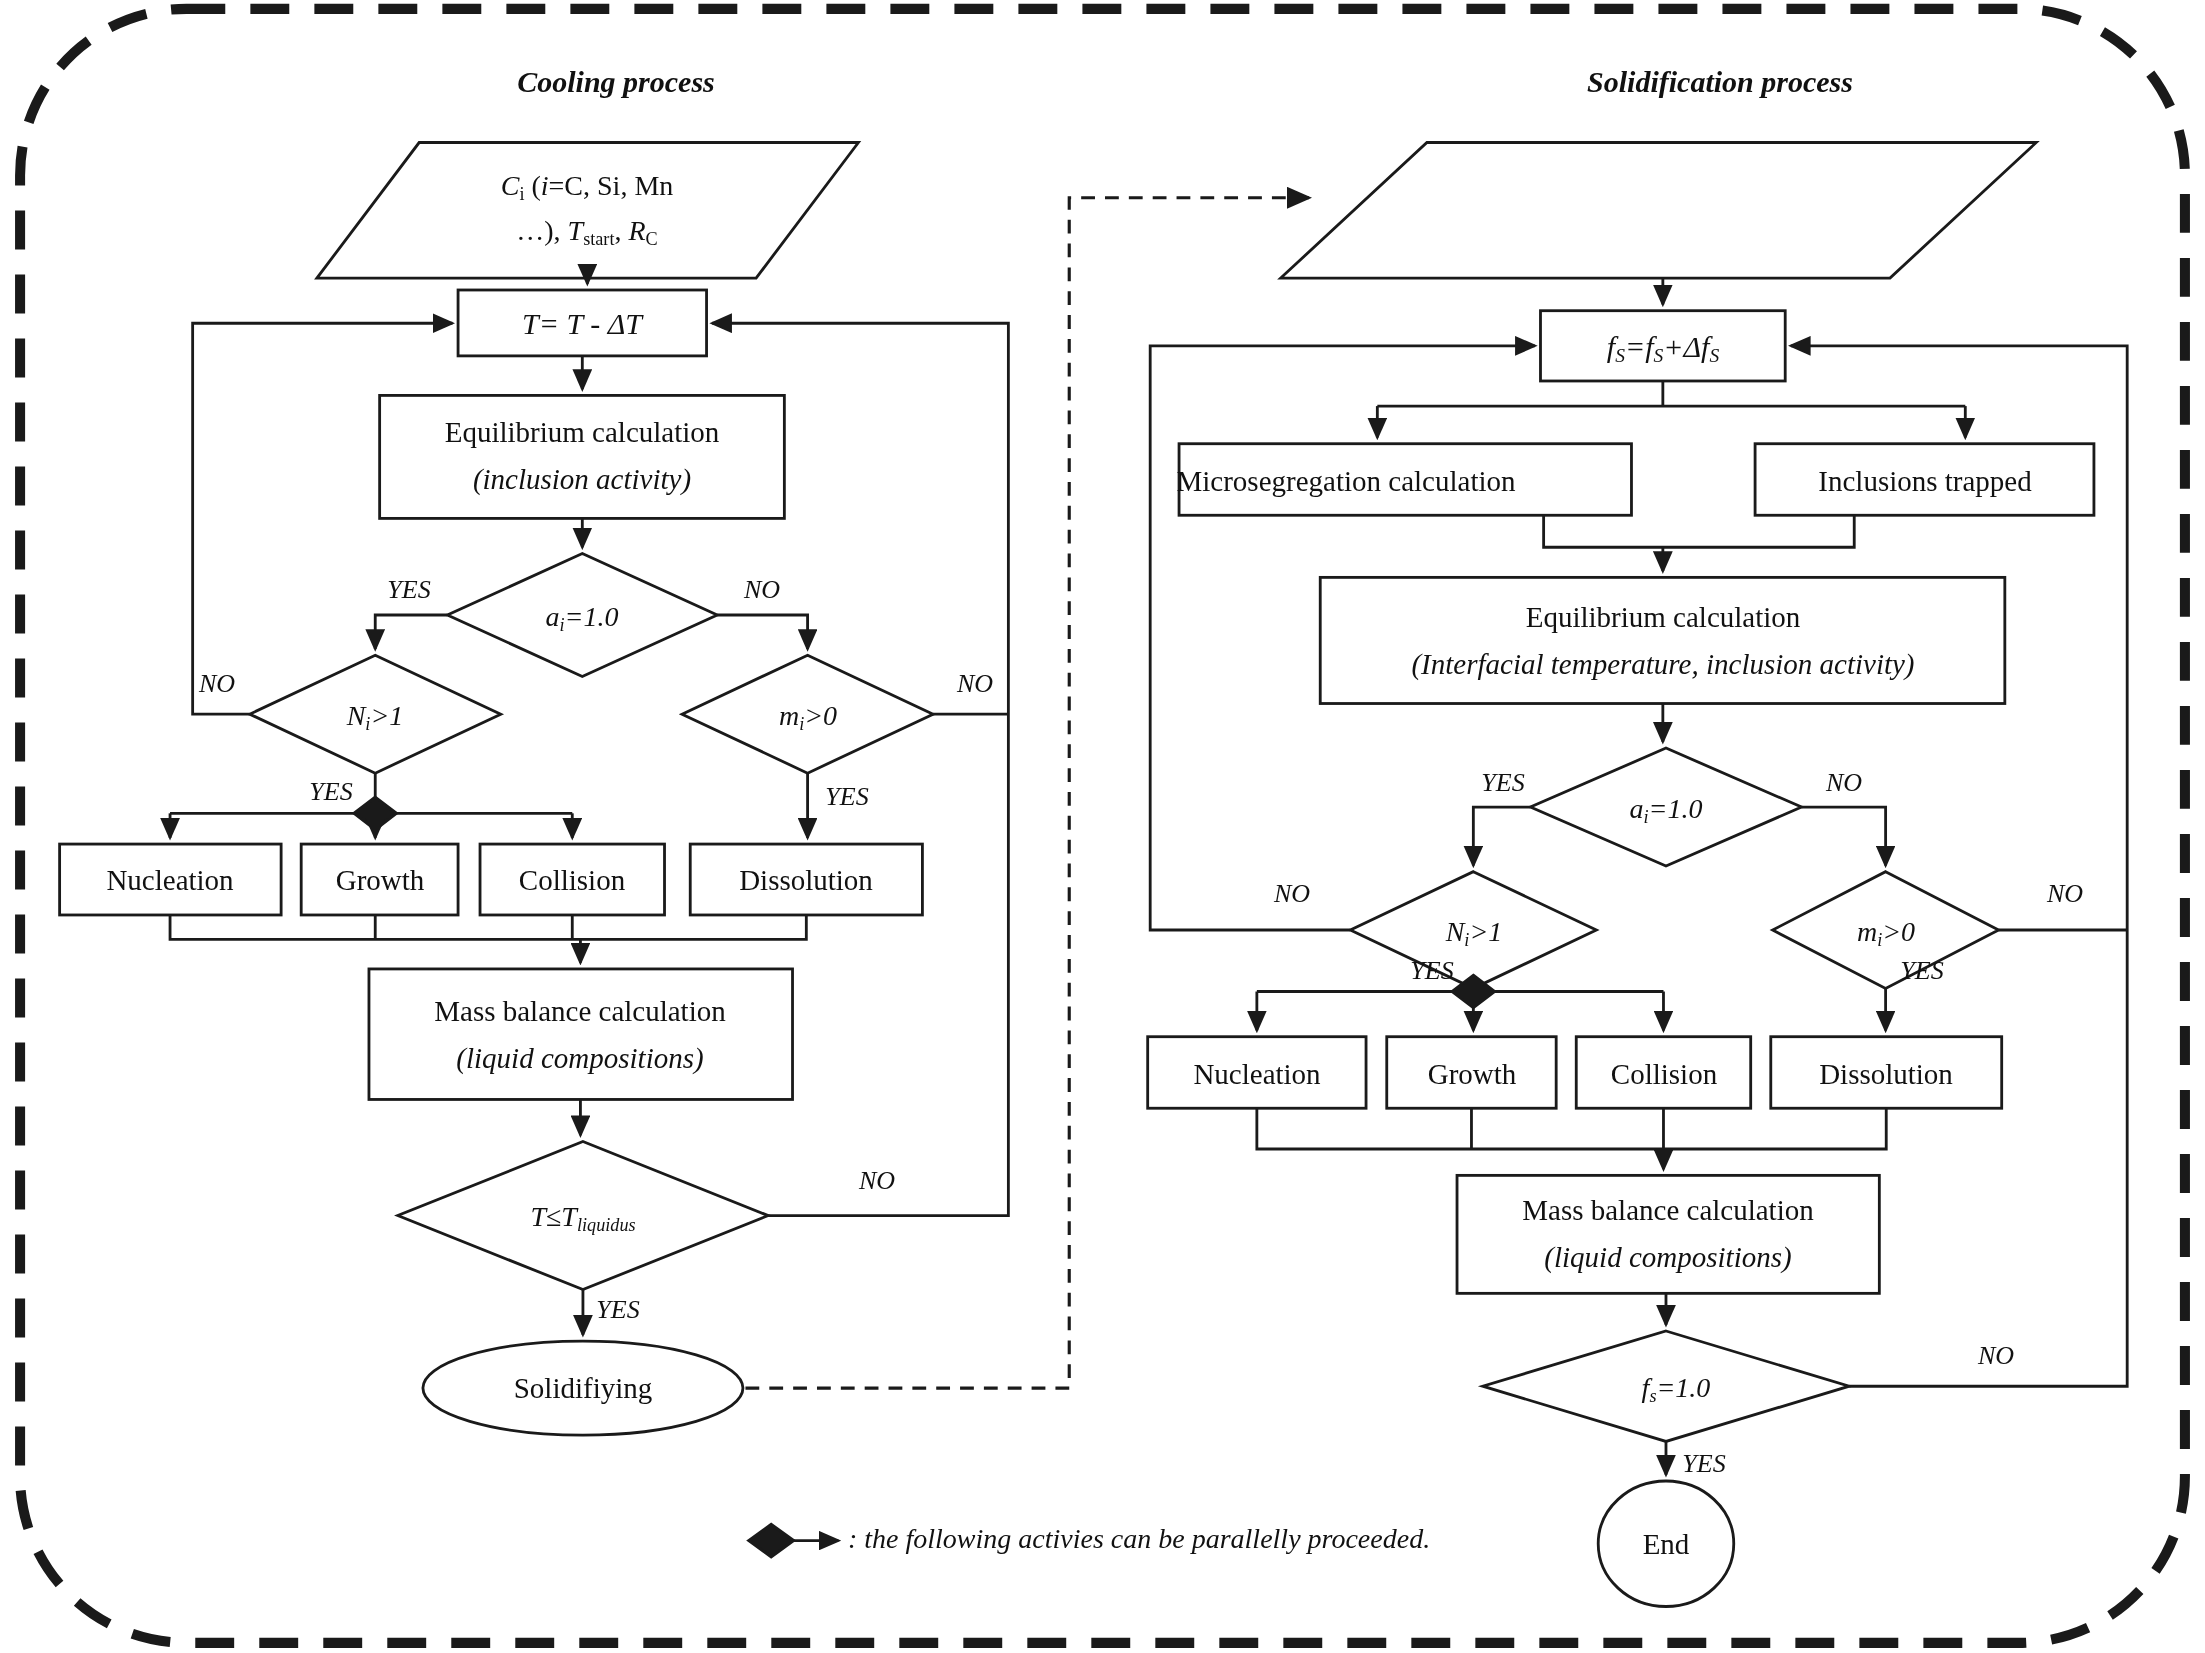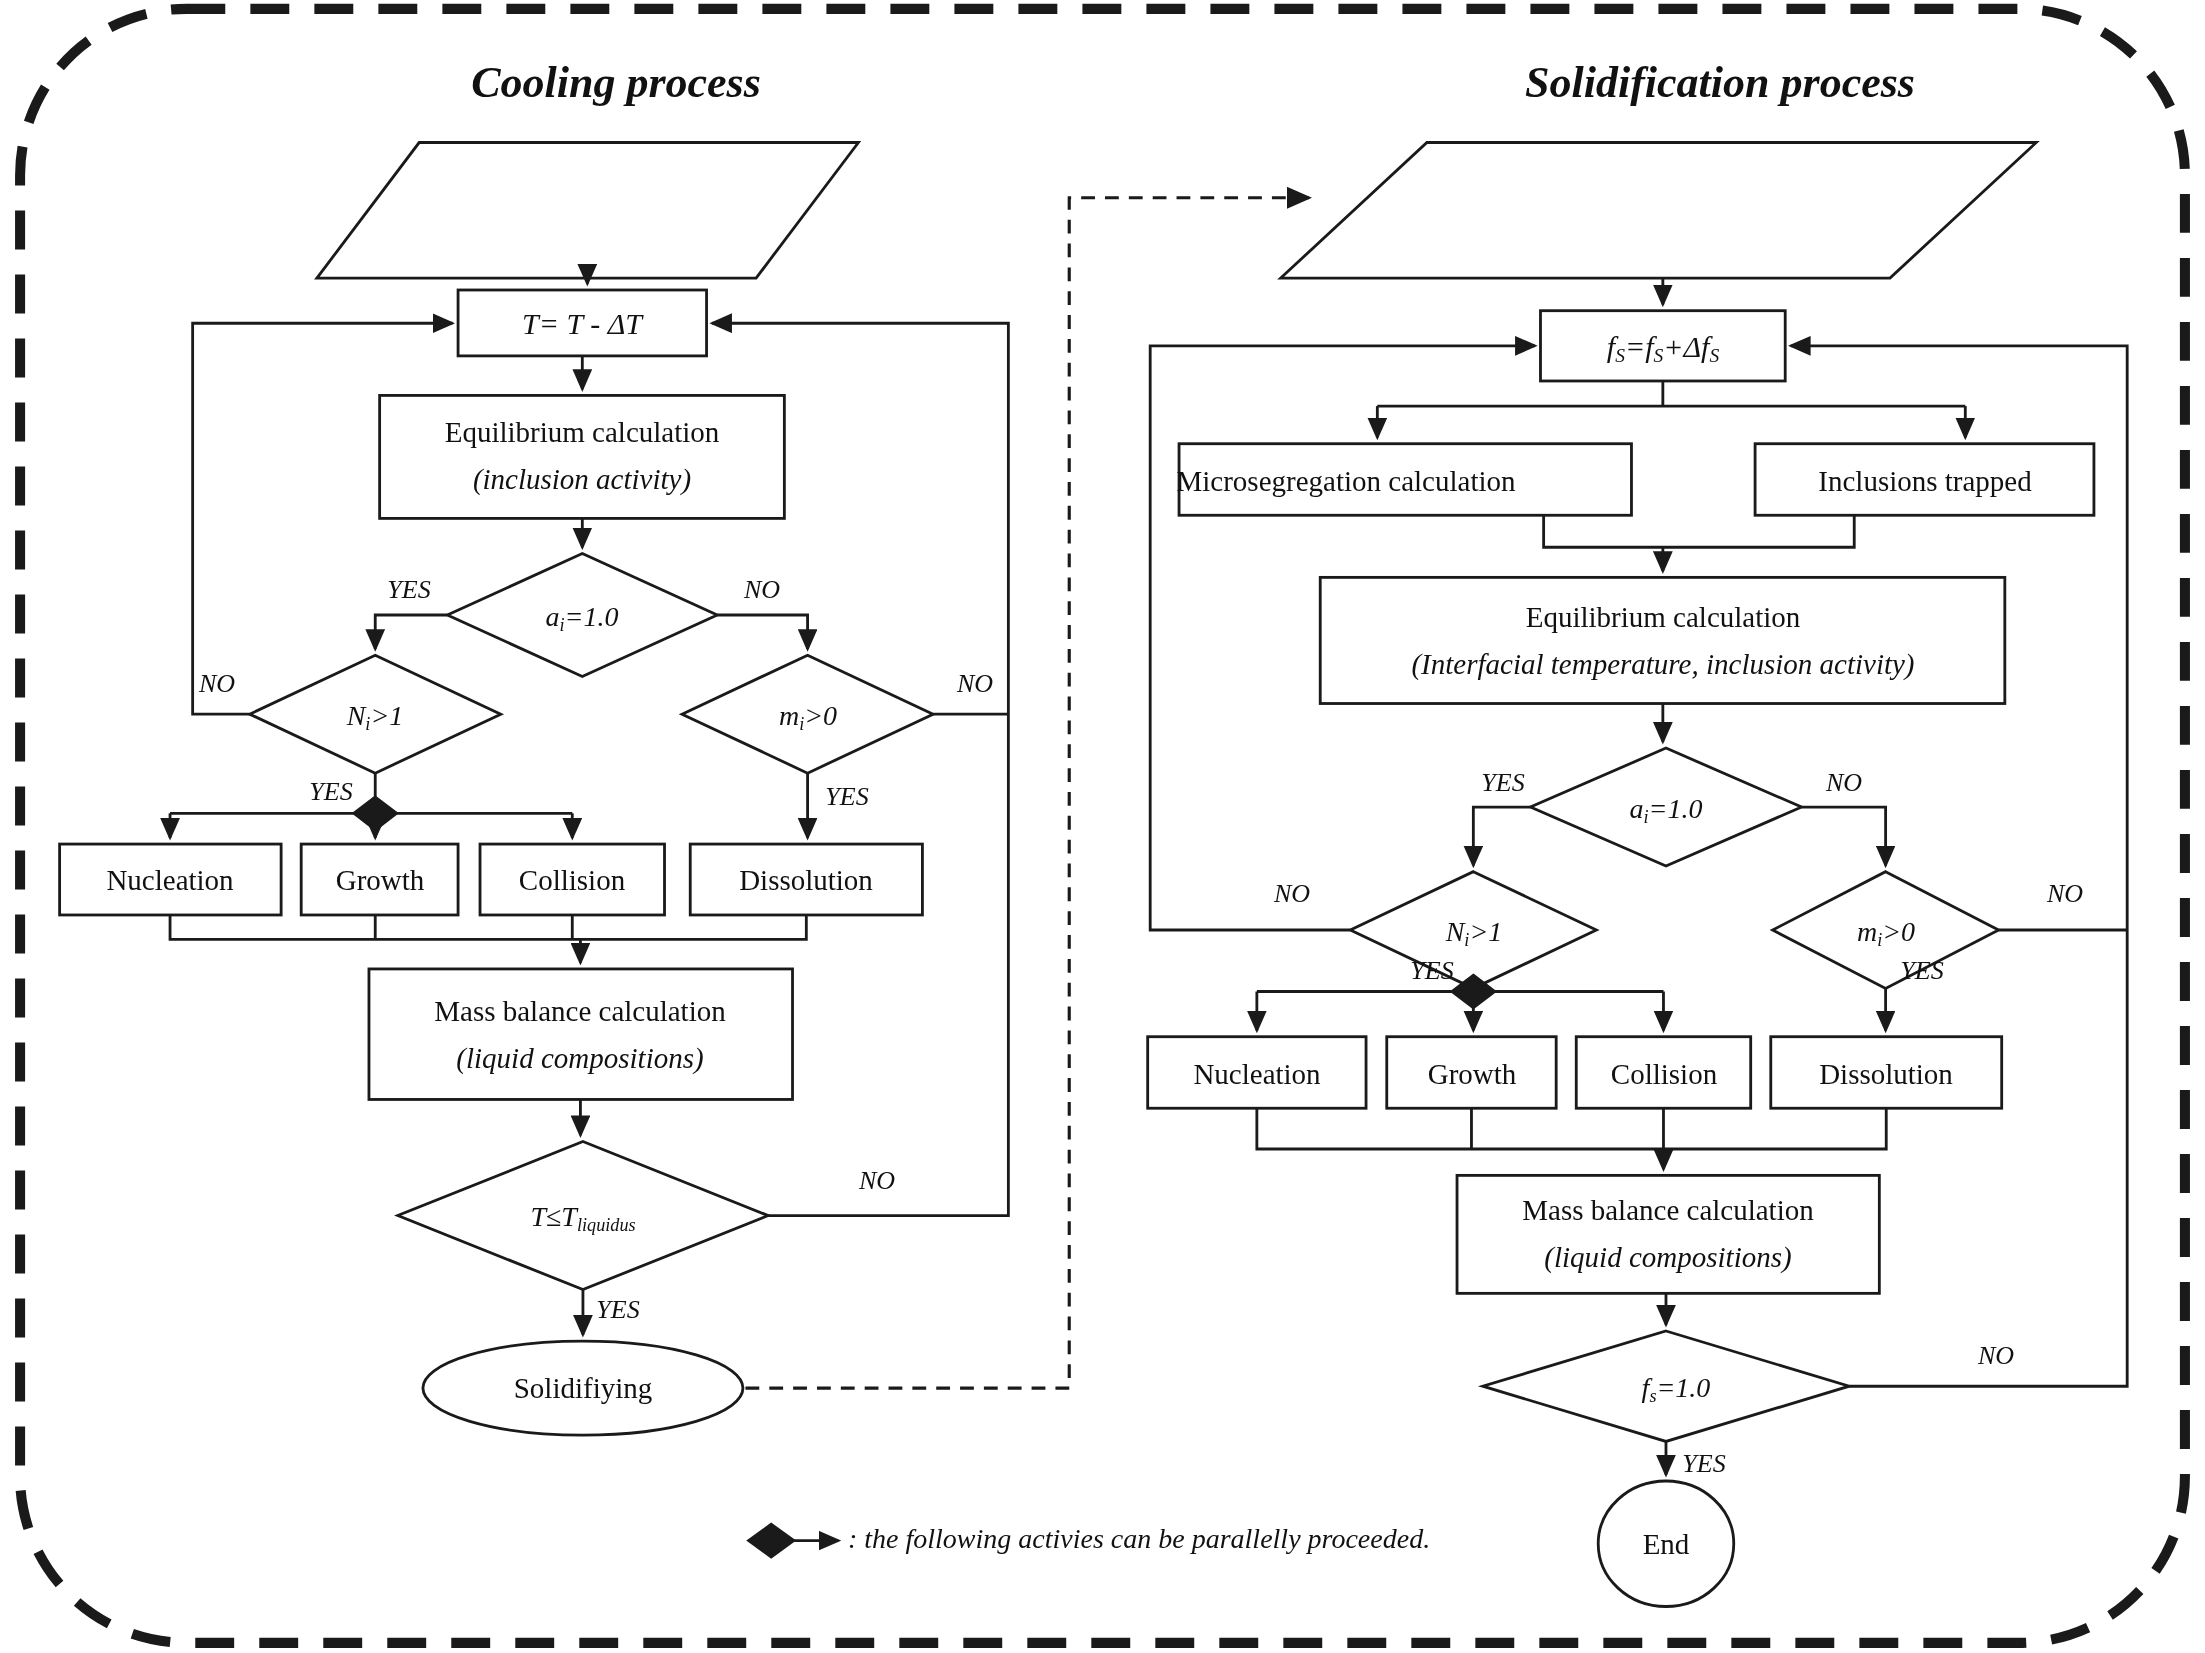--- a/index.html
+++ b/index.html
@@ -4,21 +4,21 @@
 <style>
   html,body{margin:0;padding:0;background:#fff;}
   #stage{position:relative;width:2205px;height:1653px;background:#fff;overflow:hidden;
          font-family:"Liberation Serif",serif;color:#111;}
   #wires{position:absolute;left:0;top:0;}
   .txt{position:absolute;transform:translate(-50%,-50%);text-align:center;white-space:nowrap;
        font-family:"Liberation Serif",serif;color:#111;}
   .lft{transform:translate(0,-50%);text-align:left;}
   .it{font-style:italic;}
   .bold{font-weight:bold;}
-  .s72{font-size:44px;}
+  .s72{font-size:30px;}
   .s48{font-size:30px;}
   .s46{font-size:29px;}
   .s44{font-size:28px;}
   .s42{font-size:26px;}
   .line{line-height:1.62;}
   sub{font-style:inherit;font-size:0.65em;vertical-align:-0.28em;line-height:0;}
 </style>
 </head>
 <body>
 
@@ -119,20 +119,24 @@
     <polygon points="2655,2121 2947,2209 2655,2297 2363,2209" fill="#fff"></polygon>
     <line x1="2655" y1="2297" x2="2655" y2="2350" marker-end="url(#ah)"></line>
     <ellipse cx="2655" cy="2460" rx="108" ry="100" fill="#fff"></ellipse>
 
     <polygon points="1193,2455 1229,2429 1265,2455 1229,2481" fill="#1a1a1a"></polygon>
     <line x1="1265" y1="2455" x2="1336" y2="2455" marker-end="url(#ah)"></line>
   </g>
 </svg>
 
   <div class="txt s72 it bold" style="left:616px;top:82px">Cooling process</div>
+  <div class="txt s44" style="left:587px;top:208px">
+    <div class="line"><i>C</i><sub>i</sub> (<i>i</i>=C, Si, Mn</div>
+    <div class="line">…), <i>T</i><sub>start</sub>, <i>R</i><sub>C</sub></div>
+  </div>
   <div class="txt s48 it" style="left:582px;top:324px">T= T - ΔT</div>
   <div class="txt s46" style="left:582px;top:456px">
     <div class="line">Equilibrium calculation</div>
     <div class="line it">(inclusion activity)</div>
   </div>
   <div class="txt s44 it" style="left:582px;top:617px">a<sub>i</sub>=1.0</div>
   <div class="txt s42 it" style="left:409px;top:590px">YES</div>
   <div class="txt s42 it" style="left:762px;top:590px">NO</div>
   <div class="txt s44 it" style="left:375px;top:716px">N<sub>i</sub>&gt;1</div>
   <div class="txt s42 it" style="left:217px;top:684px">NO</div>

